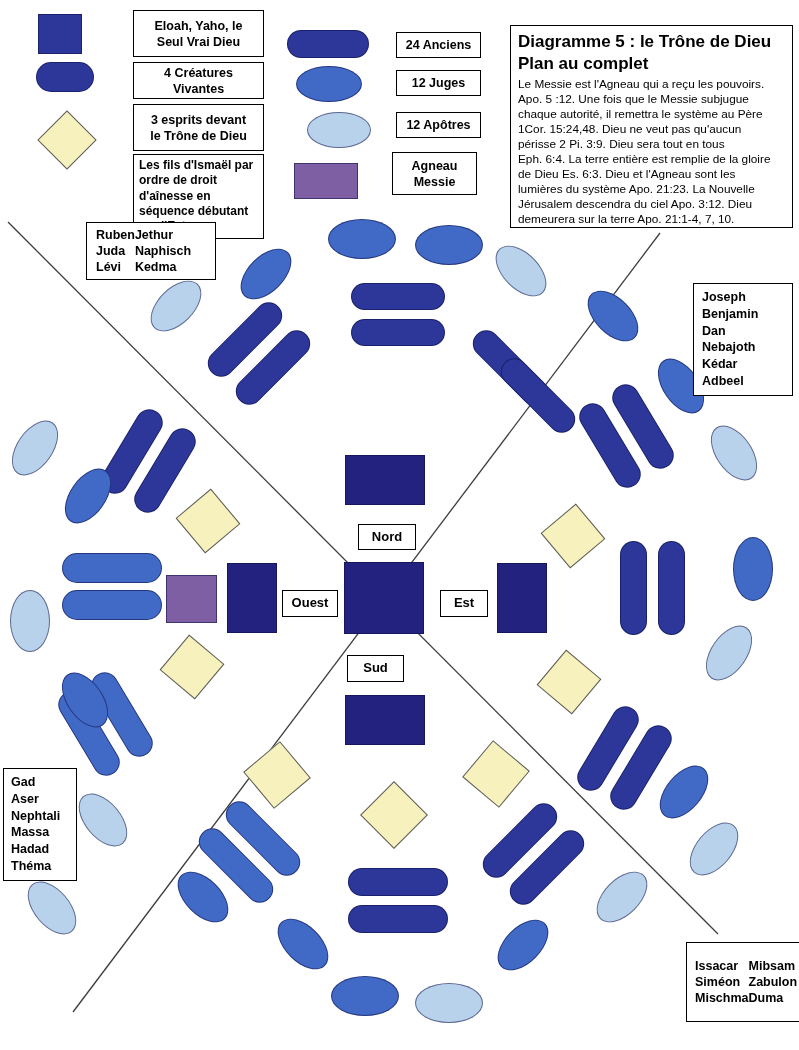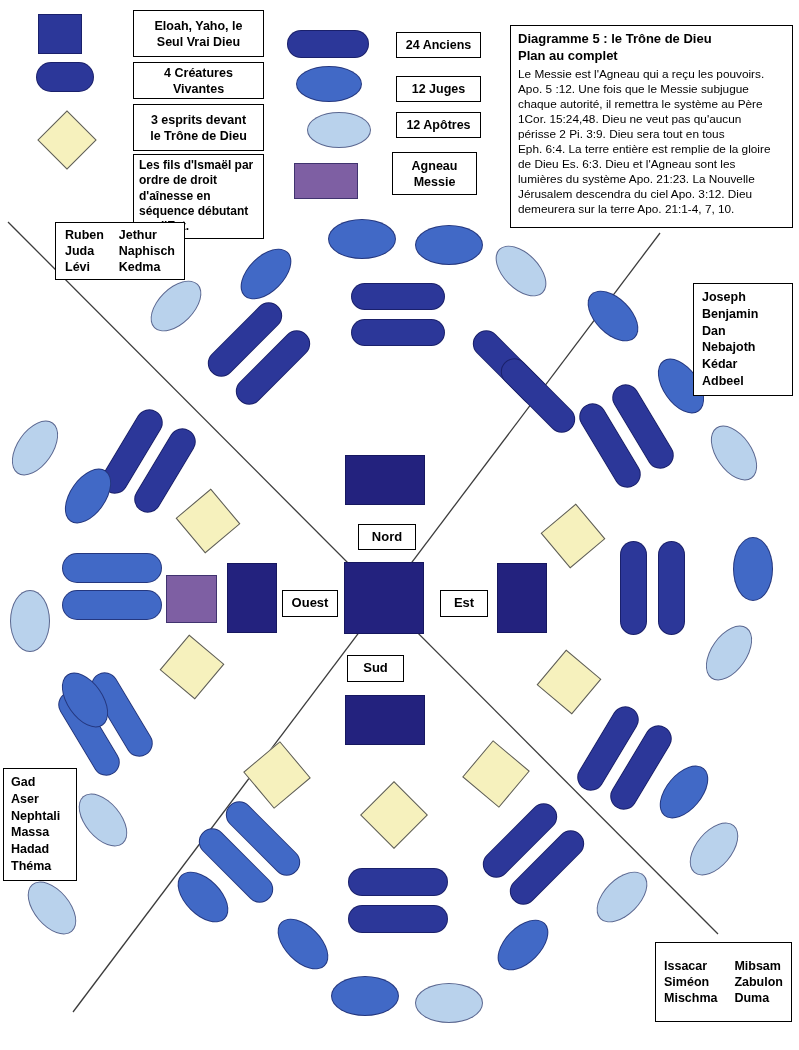--- a/index.html
+++ b/index.html
@@ -10,23 +10,23 @@
   #shape-layer { position:absolute; left:0; top:0; width:100%; height:100%; z-index:2; }
   .shape { position:absolute; border:1px solid rgba(12,14,70,0.55); }
   .pill { border-radius:60px; }
   .oval { border-radius:50%; }
   .diamond { border:1px solid #5a5a5a; }
   .tbox { position:absolute; z-index:3; background:#fff; border:1px solid #000;
           font-weight:bold; font-size:12.5px; line-height:1.28; color:#000; }
   .center { display:flex; align-items:center; justify-content:center; text-align:center; }
   .pre { white-space:pre-line; }
   .pad { padding:3px 12px; }
-  .cols { display:flex; justify-content:space-between; }
+  .cols { display:flex; justify-content:flex-start;margin-left:31px; }
   .title-box { padding:5px 7px; font-weight:normal; }
-  .title-line { font-weight:bold; font-size:13px; line-height:1.3; }
+  .title-line { font-weight:bold; font-size:17px; line-height:1.3; }
   .title-body { font-size:11.8px; line-height:1.27; margin-top:2px; white-space:pre-line; }
   .dir { font-size:13px; }
   .small { font-size:12px; }
 </style>
 </head>
 <body>
 
 <div class="canvas">
 
   <svg class="lines" width="799" height="1050" viewBox="0 0 799 1050">
@@ -113,21 +113,21 @@
   <div class="tbox cols" style="left:55px;top:222px;width:130px;padding:4px 9px">
     <span class="pre">Ruben
 Juda
 Lévi</span>
     <span class="pre">Jethur
 Naphisch
 Kedma</span>
   </div>
 
   <div class="tbox center" style="left:396px;top:32px;width:85px;height:26px">24 Anciens</div>
-  <div class="tbox center" style="left:396px;top:76px;width:85px;height:26px">12 Juges</div>
+  <div class="tbox center" style="left:396px;top:70px;width:85px;height:26px">12 Juges</div>
   <div class="tbox center" style="left:396px;top:112px;width:85px;height:26px">12 Apôtres</div>
   <div class="tbox center" style="left:392px;top:152px;width:85px;height:43px">Agneau Messie</div>
 
   <div class="tbox title-box" style="left:510px;top:25px;width:283px;height:203px">
     <div class="title-line">Diagramme 5 : le Trône de Dieu</div>
     <div class="title-line">Plan au complet</div>
     <div class="title-body">Le Messie est l'Agneau qui a reçu les pouvoirs.
 Apo. 5 :12. Une fois que le Messie subjugue
 chaque autorité, il remettra le système au Père
 1Cor. 15:24,48. Dieu ne veut pas qu'aucun

